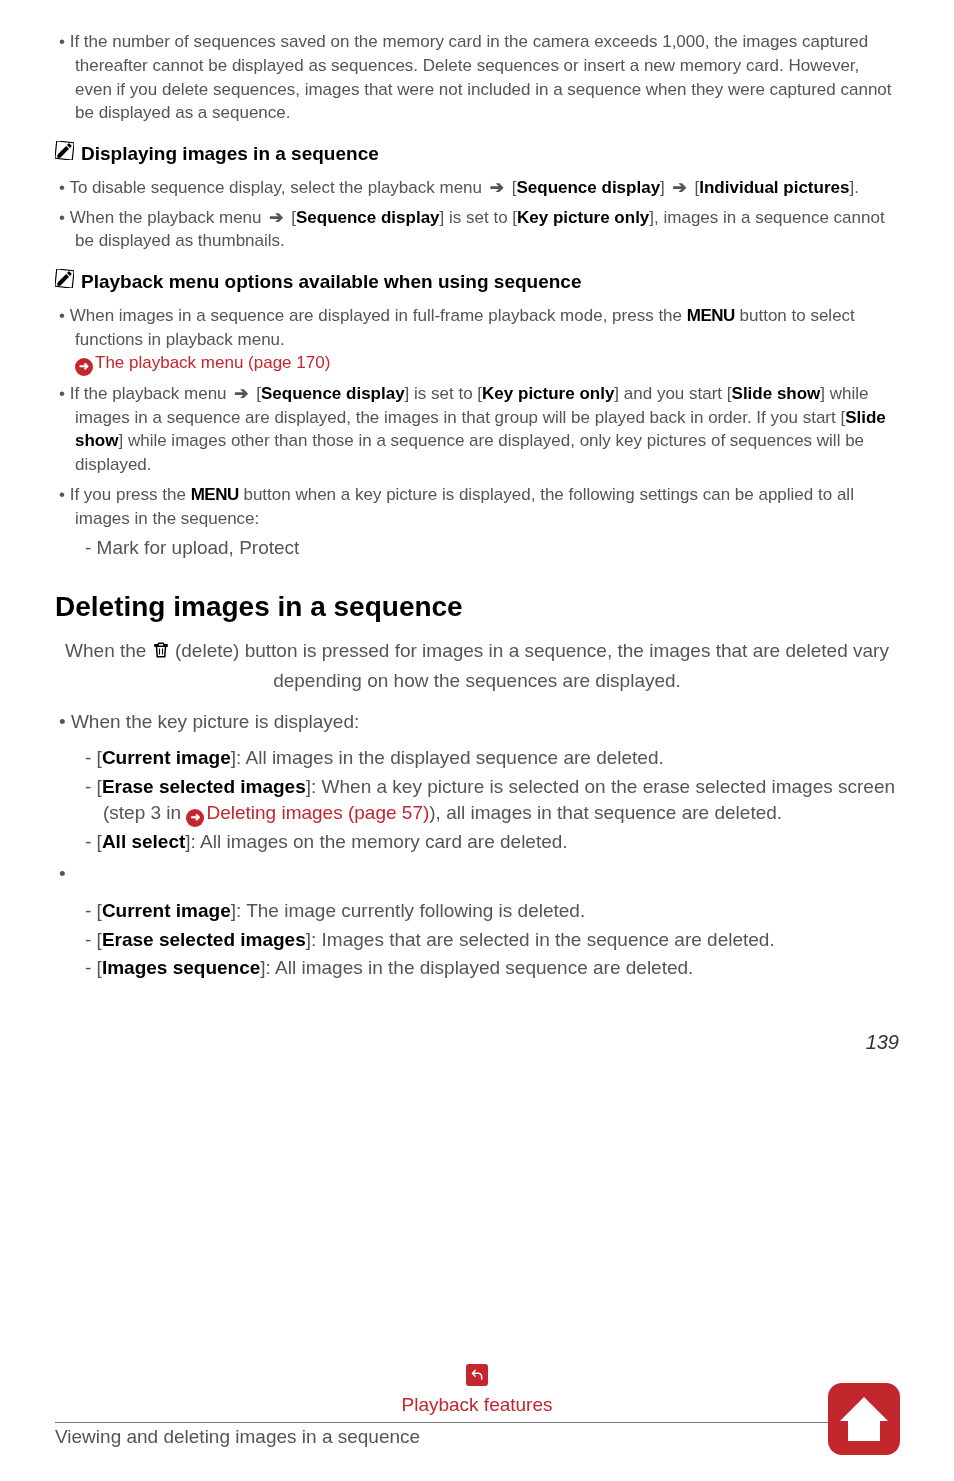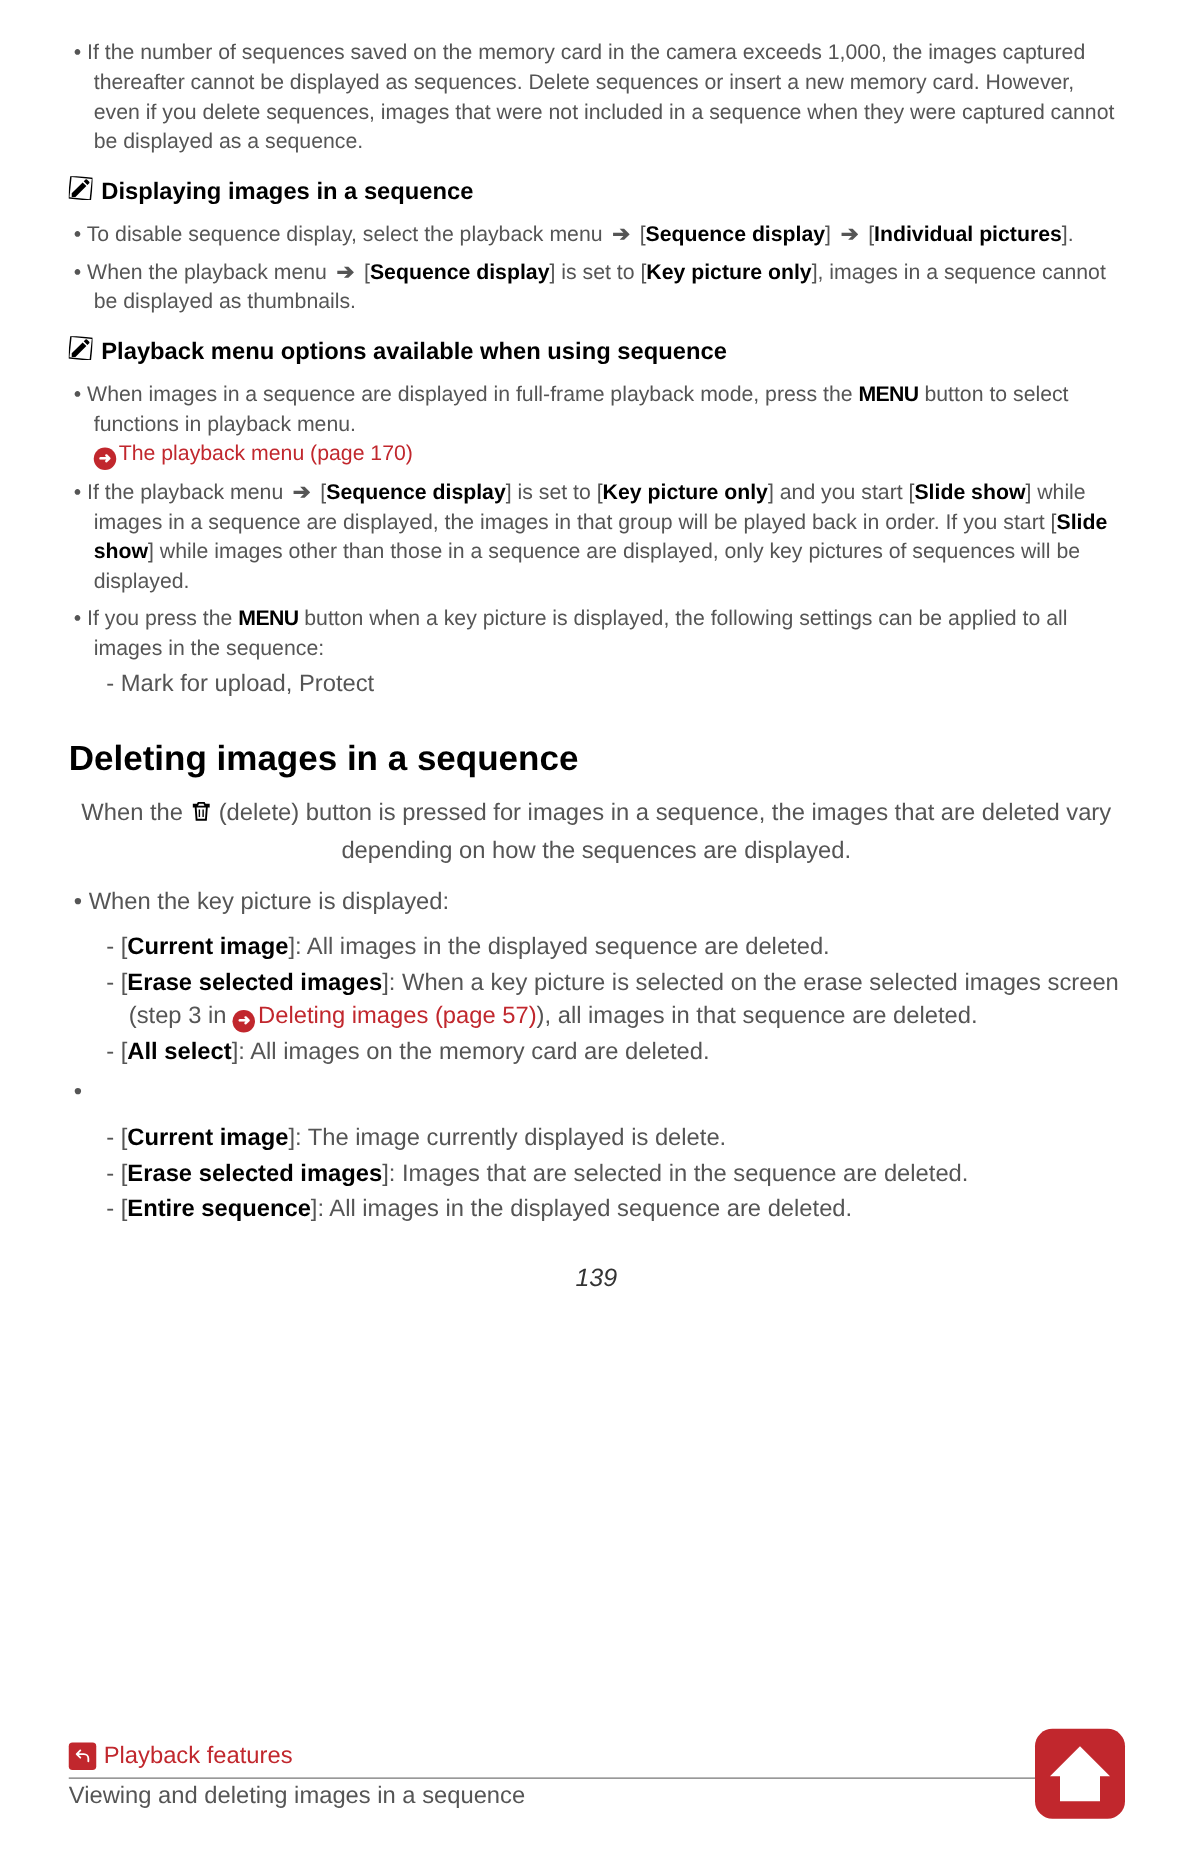--- a/index.html
+++ b/index.html
@@ -21,23 +21,23 @@
   ul.top > li.small { font-size: 17px; }
   .note-head { display: flex; align-items: flex-start; gap: 7px; margin: 16px 0 8px 0; font-weight: bold; font-size: 19px; color: #000; }
   .heading2 { font-size: 28px; font-weight: bold; margin: 26px 0 12px 0; color: #000; }
   .para { color: #555; margin-bottom: 14px; font-size: 19px; text-align: center; }
   .link-arrow { display: inline-flex; align-items: center; color: #c1272d; }
   .sub { list-style: none; padding-left: 28px; }
   .sub > li::before { content: "-  "; margin-left: -18px; color: #555; }
   .sub > li { margin-bottom: 2px; color: #555; font-size: 19px; }
   .bold { font-weight: bold; color: #000; }
   .menu-word { font-family: Arial, sans-serif; font-weight: 900; letter-spacing: -0.5px; color: #000; }
-  .pagenum { text-align: center; font-style: italic; font-size: 20px; margin-top: 27px; }
+  .pagenum { text-align: right; font-style: italic; font-size: 20px; margin-top: 46px; }
   .footer { position: absolute; bottom: 30px; left: 55px; right: 55px; }
-  .crumb1 { display: flex; align-items: center; gap: 6px; color: #c1272d; font-size: 19px; padding-bottom: 3px; }
+  .crumb1 { display: flex; align-items: center; gap: 6px; color: #c1272d; font-size: 19px; padding-bottom: 3px; flex-direction: column; }
   .hr { border-top: 1px solid #777; margin: 1px 0; }
   .crumb2 { color: #555; font-size: 19px; }
   .home-btn { position: absolute; right: -5px; bottom: -8px; width: 80px; height: 80px; }
   .sec-arrow { display: inline-block; font-weight: 900; margin: 0 3px; }
   .circle-arrow { display: inline-flex; width: 18px; height: 18px; border-radius: 50%; background: #c1272d; color: white; align-items: center; justify-content: center; font-size: 12px; font-weight: bold; margin-right: 2px; vertical-align: -2px; }
   .trash { display: inline-block; vertical-align: -3px; }
   .pencil-icon { display: inline-flex; width: 19px; height: 19px; }
 </style>
 </head>
 <body>
@@ -106,23 +106,23 @@
   <li>
     <span>When the key picture is displayed:</span>
     <ul class="sub" style="margin-top:10px;">
       <li>[<span class="bold">Current image</span><span>]: All images in the displayed sequence are deleted.</span></li>
       <li>[<span class="bold">Erase selected images</span><span>]: When a key picture is selected on the erase selected images screen (step 3 in </span><span class="circle-arrow">➜</span><span class="link-arrow">Deleting images (page 57)</span><span>), all images in that sequence are deleted.</span></li>
       <li>[<span class="bold">All select</span><span>]: All images on the memory card are deleted.</span></li>
     </ul>
   </li>
   <li style="margin-top:4px;">
     <ul class="sub" style="margin-top:10px;">
-      <li>[<span class="bold">Current image</span><span>]: The image currently displayed is delete.</span></li>
+      <li>[<span class="bold">Current image</span><span>]: The image currently following is deleted.</span></li>
       <li>[<span class="bold">Erase selected images</span><span>]: Images that are selected in the sequence are deleted.</span></li>
-      <li>[<span class="bold">Entire sequence</span><span>]: All images in the displayed sequence are deleted.</span></li>
+      <li>[<span class="bold">Images sequence</span><span>]: All images in the displayed sequence are deleted.</span></li>
     </ul>
   </li>
 </ul>
 
 <div class="pagenum">139</div>
 
 <div class="footer">
   <div class="crumb1">
     <span style="display:inline-flex;width:22px;height:22px;background:#c1272d;border-radius:3px;align-items:center;justify-content:center;">
       <svg width="14" height="14" viewBox="0 0 24 24">

